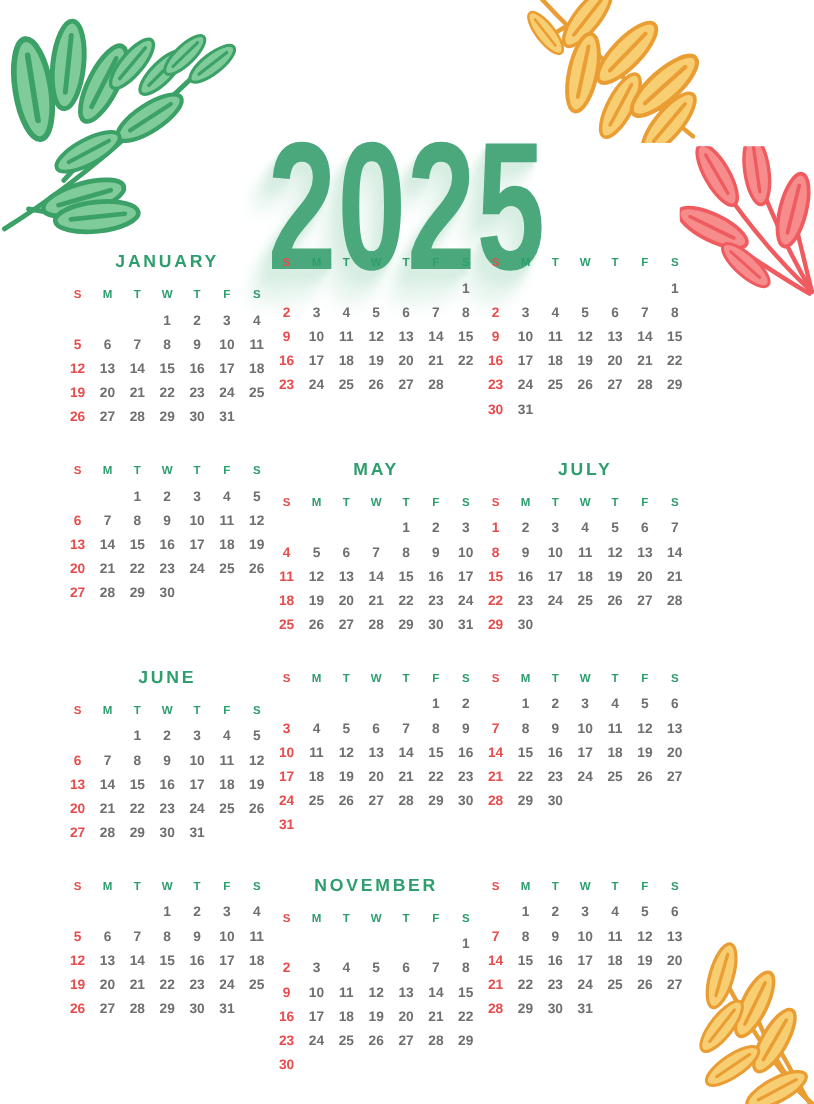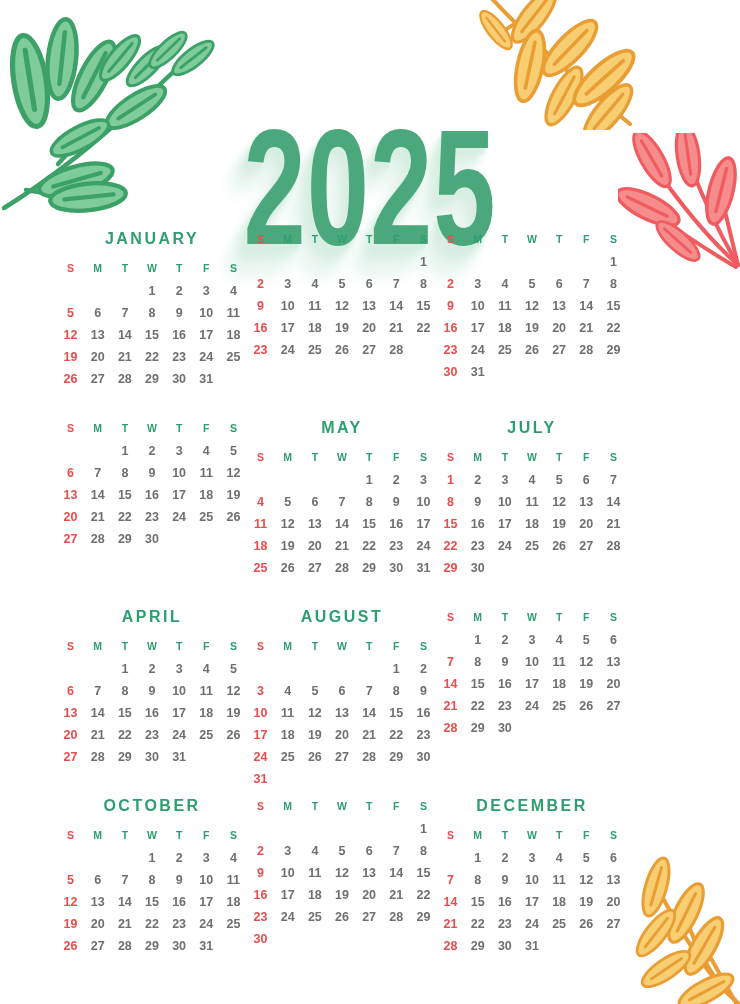--- a/index.html
+++ b/index.html
@@ -419,21 +419,21 @@
         <span class="date">25</span>
         <span class="date">26</span>
         <span class="date">27</span>
         <span class="date">28</span>
         <span class="date sun">29</span>
         <span class="date">30</span>
       </div>
   </section>
 
   <section class="month">
-    <h2 class="month-title">APRIL</h2>
+    <h2 class="month-title">JUNE</h2>
     <div class="weekrow">
         <span class="dow sun">S</span>
         <span class="dow">M</span>
         <span class="dow">T</span>
         <span class="dow">W</span>
         <span class="dow">T</span>
         <span class="dow">F</span>
         <span class="dow">S</span>
       </div>
     <div class="dates">
@@ -467,21 +467,20 @@
         <span class="date">26</span>
         <span class="date sun">27</span>
         <span class="date">28</span>
         <span class="date">29</span>
         <span class="date">30</span>
         <span class="date">31</span>
       </div>
   </section>
 
   <section class="month">
-    <h2 class="month-title">AUGUST</h2>
     <div class="weekrow">
         <span class="dow sun">S</span>
         <span class="dow">M</span>
         <span class="dow">T</span>
         <span class="dow">W</span>
         <span class="dow">T</span>
         <span class="dow">F</span>
         <span class="dow">S</span>
       </div>
     <div class="dates">
@@ -563,21 +562,20 @@
         <span class="date">25</span>
         <span class="date">26</span>
         <span class="date">27</span>
         <span class="date sun">28</span>
         <span class="date">29</span>
         <span class="date">30</span>
       </div>
   </section>
 
   <section class="month">
-    <h2 class="month-title">OCTOBER</h2>
     <div class="weekrow">
         <span class="dow sun">S</span>
         <span class="dow">M</span>
         <span class="dow">T</span>
         <span class="dow">W</span>
         <span class="dow">T</span>
         <span class="dow">F</span>
         <span class="dow">S</span>
       </div>
     <div class="dates">
@@ -612,20 +610,21 @@
         <span class="date sun">26</span>
         <span class="date">27</span>
         <span class="date">28</span>
         <span class="date">29</span>
         <span class="date">30</span>
         <span class="date">31</span>
       </div>
   </section>
 
   <section class="month">
+    <h2 class="month-title">NOVEMBER</h2>
     <div class="weekrow">
         <span class="dow sun">S</span>
         <span class="dow">M</span>
         <span class="dow">T</span>
         <span class="dow">W</span>
         <span class="dow">T</span>
         <span class="dow">F</span>
         <span class="dow">S</span>
       </div>
     <div class="dates">
@@ -662,21 +661,20 @@
         <span class="date">25</span>
         <span class="date">26</span>
         <span class="date">27</span>
         <span class="date">28</span>
         <span class="date">29</span>
         <span class="date sun">30</span>
       </div>
   </section>
 
   <section class="month">
-    <h2 class="month-title">DECEMBER</h2>
     <div class="weekrow">
         <span class="dow sun">S</span>
         <span class="dow">M</span>
         <span class="dow">T</span>
         <span class="dow">W</span>
         <span class="dow">T</span>
         <span class="dow">F</span>
         <span class="dow">S</span>
       </div>
     <div class="dates">

